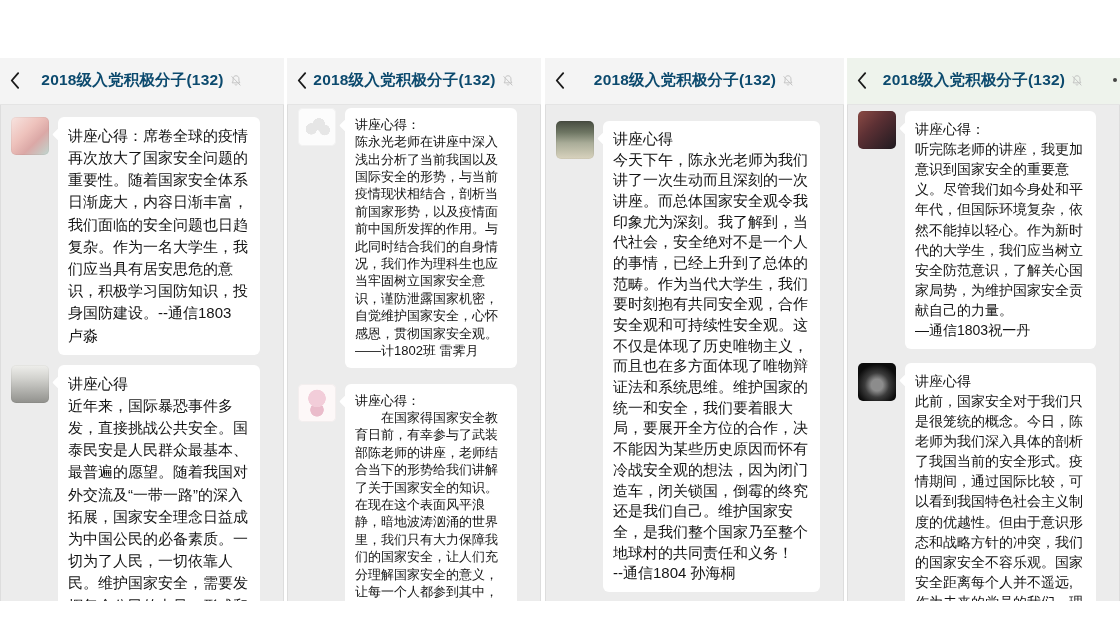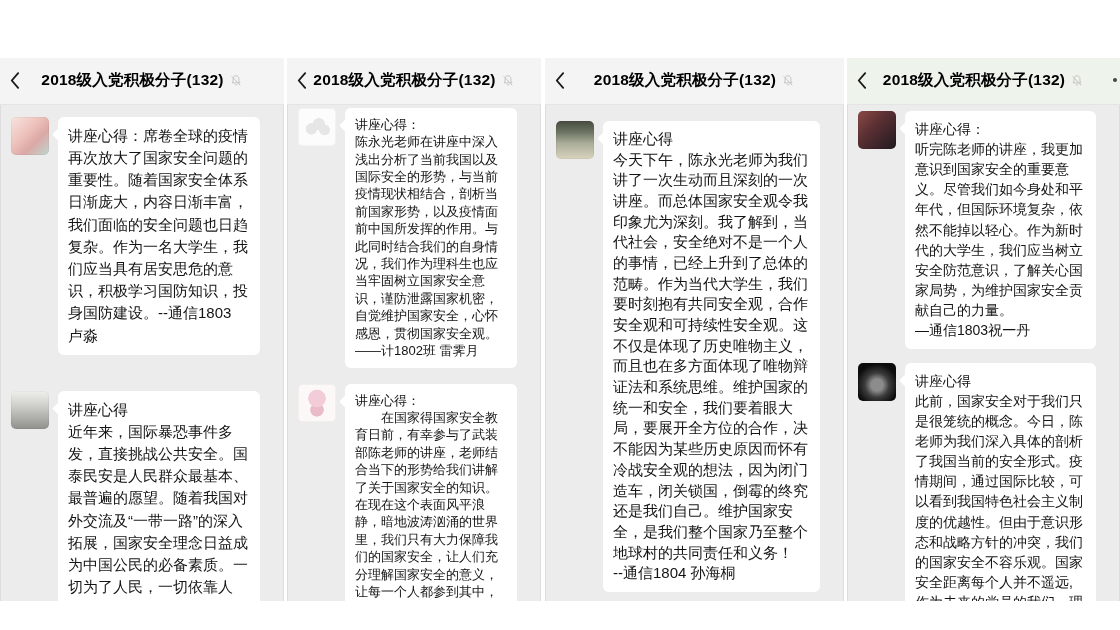--- a/index.html
+++ b/index.html
@@ -16,35 +16,35 @@
   .panel-4{width:273px;margin-left:3px;}
 
   .top-space{height:58px;background:#fff;}
   .chat-header{
     position:relative;height:46px;background:#f4f4f4;
     display:flex;align-items:center;justify-content:center;
     border-bottom:1px solid #e4e4e4;
   }
   .panel-4 .chat-header{background:#eef3ec;}
   .back{position:absolute;left:9px;top:13px;line-height:0;cursor:pointer;}
-  .title{font-size:15.5px;font-weight:600;color:#000000;white-space:nowrap;letter-spacing:.2px;}
+  .title{font-size:15.5px;font-weight:600;color:#0c4a6e;white-space:nowrap;letter-spacing:.2px;}
   .bell{margin-left:5px;line-height:0;opacity:.75;}
   .overflow-dot{position:absolute;right:3px;top:20px;width:4px;height:4px;border-radius:50%;background:#444;}
 
   .chat-area{
     height:497px;background:#ececec;overflow:hidden;
     padding:12px 10px 0 10px;box-sizing:border-box;
     border-left:1px solid #dddddd;border-right:1px solid #dddddd;
   }
   .panel-2 .chat-area{padding-top:3px;}
   .panel-3 .chat-area{padding-top:16px;}
   .panel-4 .chat-area{padding-top:6px;}
   .bottom-space{height:29px;background:#fff;}
 
-  .msg{display:flex;align-items:flex-start;margin-bottom:36px;}
+  .msg{display:flex;align-items:flex-start;margin-bottom:10px;}
   .panel-2 .msg{margin-bottom:16px;}
   .panel-4 .msg{margin-bottom:14px;}
   .avatar{
     width:38px;height:38px;border-radius:5px;flex:none;margin-right:9px;
     box-shadow:0 0 0 1px rgba(0,0,0,.04) inset;
   }
   .bubble{
     position:relative;background:#ffffff;border-radius:6px;
     padding:8px 10px;max-width:calc(100% - 60px);
     box-sizing:border-box;

